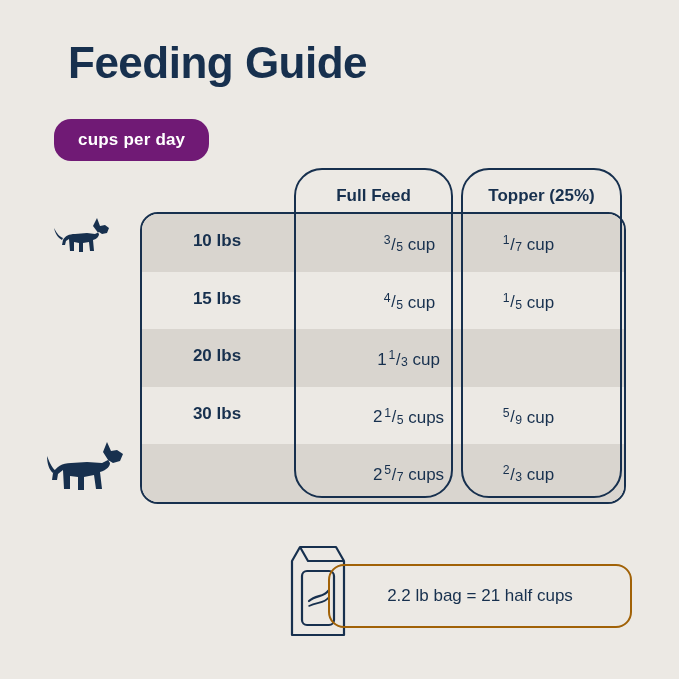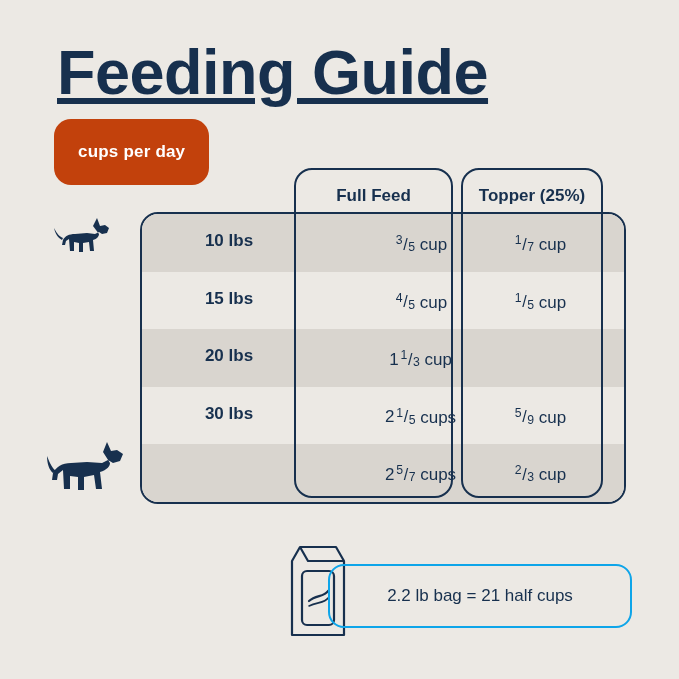--- a/index.html
+++ b/index.html
@@ -16,38 +16,37 @@
     position: relative;
   }
   .page {
     position: absolute;
     inset: 0;
   }
 
   
   .title {
     position: absolute;
-    left: 57px;
+    left: 68px;
     top: 41px;
-    font-size: 63px;
+    font-size: 44px;
     font-weight: bold;
     letter-spacing: -0.5px;
     color: #17304e;
     line-height: 1;
-    text-decoration: underline;
   }
   .pill {
     position: absolute;
     left: 54px;
     top: 119px;
-    background: #c2410c;
+    background: #701a75;
     color: #ffffff;
     border-radius: 17px;
     height: 34px;
-    padding: 16px 24px;
+    padding: 4px 24px;
     display: flex;
     align-items: center;
     font-size: 17px;
     font-weight: bold;
     letter-spacing: 0.2px;
   }
 
   
   .table-area {
     position: absolute;
@@ -81,53 +80,52 @@
   .row.shaded {
     background: #d9d5cf;
   }
 
   
   .col-head {
     position: absolute;
     top: 0px;
     height: 330px;
     border: 2px solid #17304e;
-    border-radius: 18px;
+    border-radius: 28px;
     background: transparent;
     box-sizing: border-box;
   }
   .col-head .label {
     position: absolute;
     top: 16px;
     left: 0;
     right: 0;
     text-align: center;
     font-size: 17px;
     font-weight: bold;
     color: #17304e;
   }
   #col-full {
     left: 154px;
     width: 159px;
   }
   #col-topper {
     left: 321px;
-    width: 142px;
+    width: 161px;
     padding-left: 40px;
   }
 
   
   .cells {
     position: absolute;
     left: 0;
     top: 44px;
     width: 506px;
     height: 288px;
     pointer-events: none;
-    margin-left: 12px;
   }
   .cell {
     position: absolute;
     height: 57.6px;
     line-height: 57.6px;
     text-align: center;
     font-size: 17px;
     color: #17304e;
   }
   .cell.weight {
@@ -193,21 +191,21 @@
     border-bottom: 0;
   }
 
   
   .note-box {
     position: absolute;
     left: 328px;
     top: 564px;
     width: 300px;
     height: 60px;
-    border: 2px solid #0ea5e9;
+    border: 2px solid #a16207;
     border-radius: 16px;
     display: flex;
     align-items: center;
     justify-content: center;
     font-size: 17px;
     color: #17304e;
   }
   .bag {
     position: absolute;
     left: 278px;

